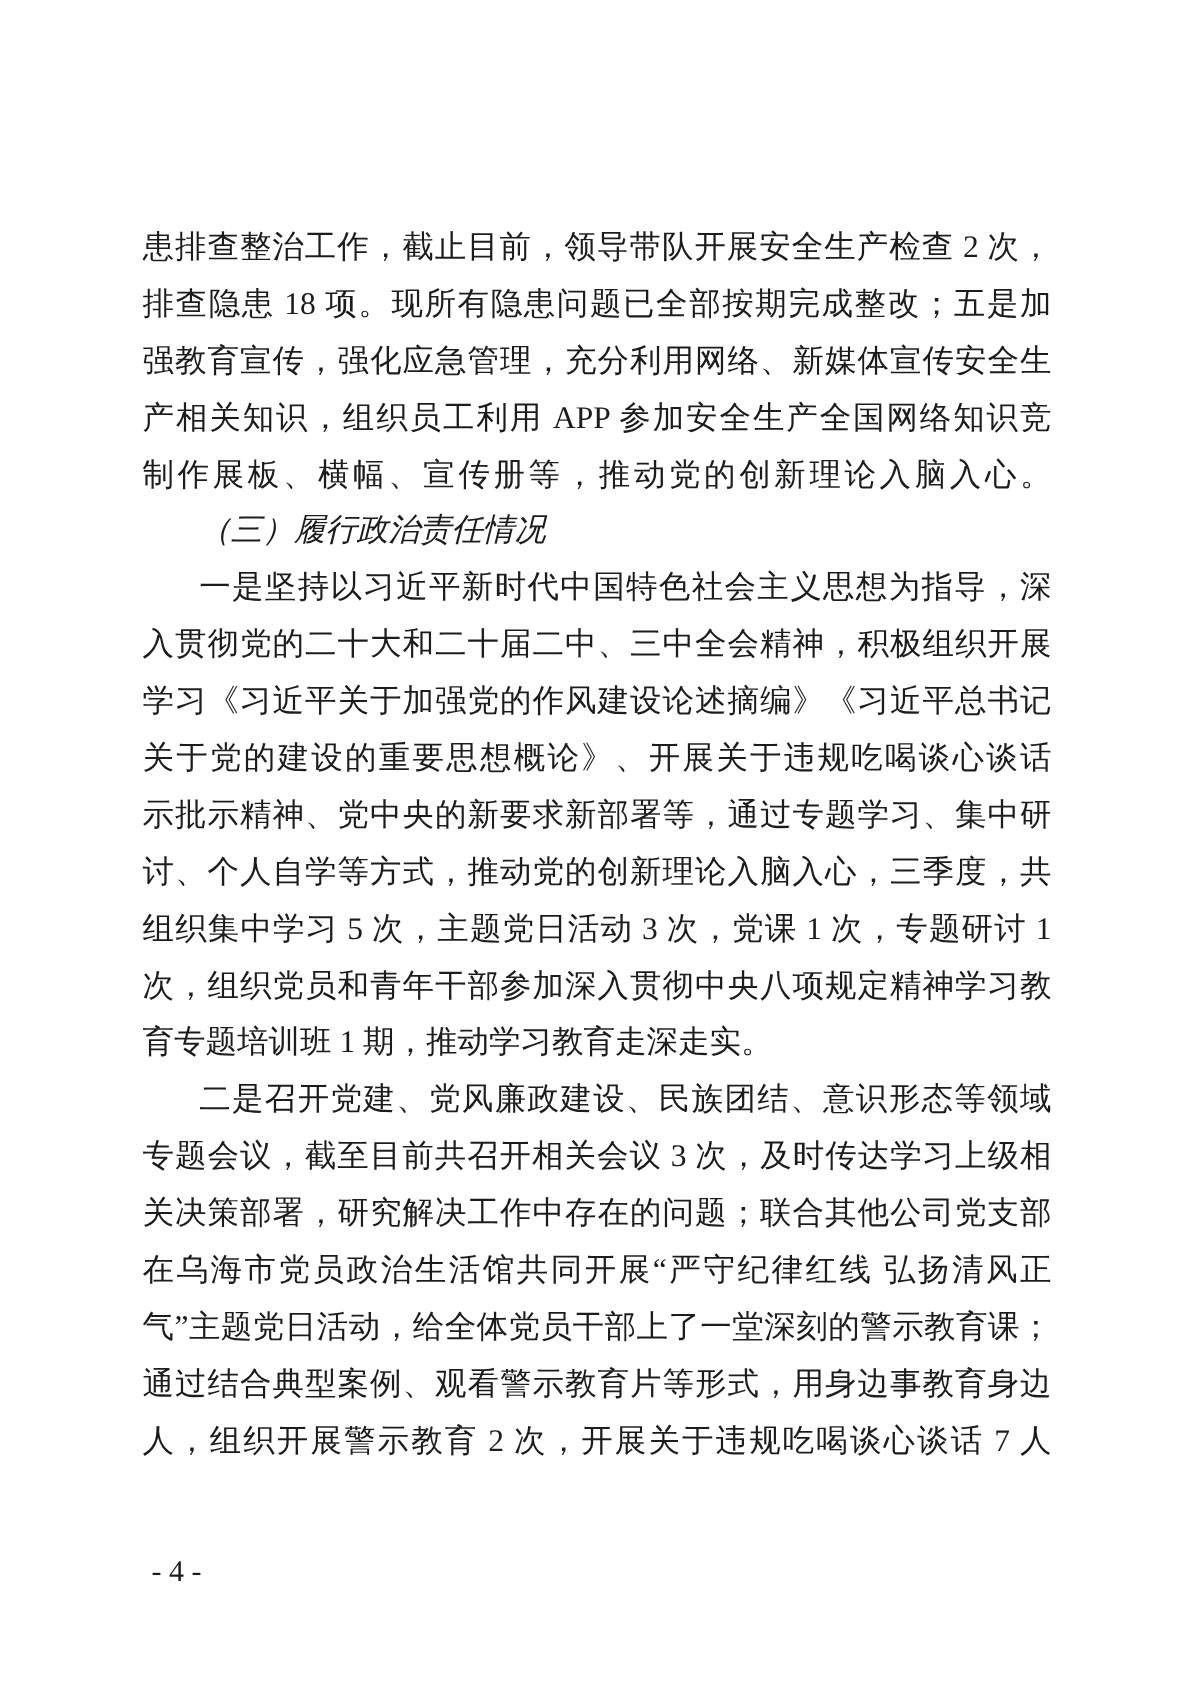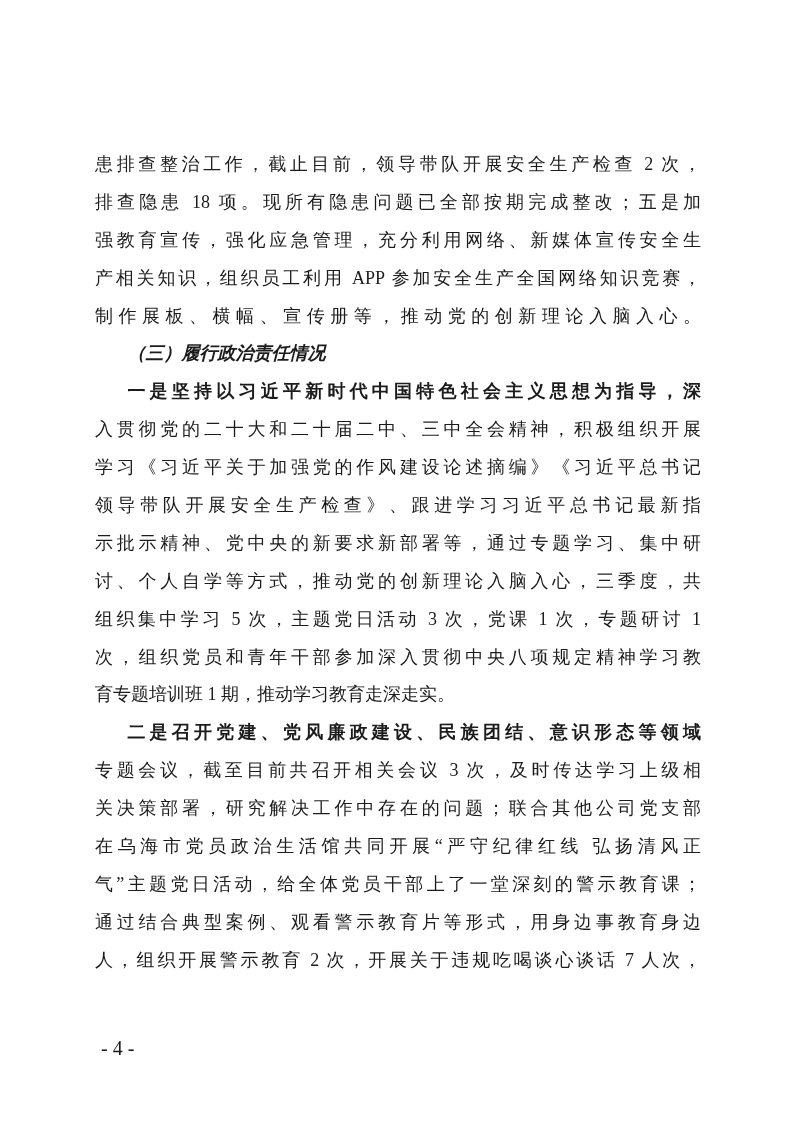--- a/index.html
+++ b/index.html
@@ -13,33 +13,33 @@
     font-family: "Liberation Serif", "DejaVu Serif", serif;
     color: #1c1c1c;
   }
   .content {
     position: absolute;
     left: 95px;
     top: 146px;
     width: 606px;
   }
   .line {
-    font-size: 18px;
+    font-size: 21px;
     line-height: 37.9px;
     height: 37.9px;
     text-align: justify;
     text-align-last: justify;
     text-justify: inter-character;
     overflow: hidden;
   }
   .line.natural {
     text-align: left;
     text-align-last: left;
   }
-  .indent { text-indent: 1.8em; font-weight: bold; }
+  .indent { text-indent: 1.8em; }
   .heading {
     font-style: italic;
   }
   .bold { font-weight: normal; }
   .footer {
     position: absolute;
     left: 101px;
     top: 1036px;
     font-size: 20px;
     line-height: 24px;
@@ -59,21 +59,21 @@
       <div class="line">产相关知识，组织员工利用 APP 参加安全生产全国网络知识竞赛，</div>
       <div class="line">制作展板、横幅、宣传册等，推动党的创新理论入脑入心。</div>
     </div>
 
     <div class="line heading indent natural">（三）履行政治责任情况</div>
 
     <div class="para">
       <div class="line indent">一是坚持以习近平新时代中国特色社会主义思想为指导，深</div>
       <div class="line">入贯彻党的二十大和二十届二中、三中全会精神，积极组织开展</div>
       <div class="line">学习《习近平关于加强党的作风建设论述摘编》《习近平总书记</div>
-      <div class="line">领导带队开展安全生产检查》、跟进学习习近平总书记最新指</div>
+      <div class="line">关于党的建设的重要思想概论》、开展关于违规吃喝谈心谈话</div>
       <div class="line">示批示精神、党中央的新要求新部署等，通过专题学习、集中研</div>
       <div class="line">讨、个人自学等方式，推动党的创新理论入脑入心，三季度，共</div>
       <div class="line">组织集中学习 5 次，主题党日活动 3 次，党课 1 次，专题研讨 1</div>
       <div class="line">次，组织党员和青年干部参加深入贯彻中央八项规定精神学习教</div>
       <div class="line natural">育专题培训班 1 期，推动学习教育走深走实。</div>
     </div>
 
     <div class="para">
       <div class="line indent">二是召开党建、党风廉政建设、民族团结、意识形态等领域</div>
       <div class="line">专题会议，截至目前共召开相关会议 3 次，及时传达学习上级相</div>

